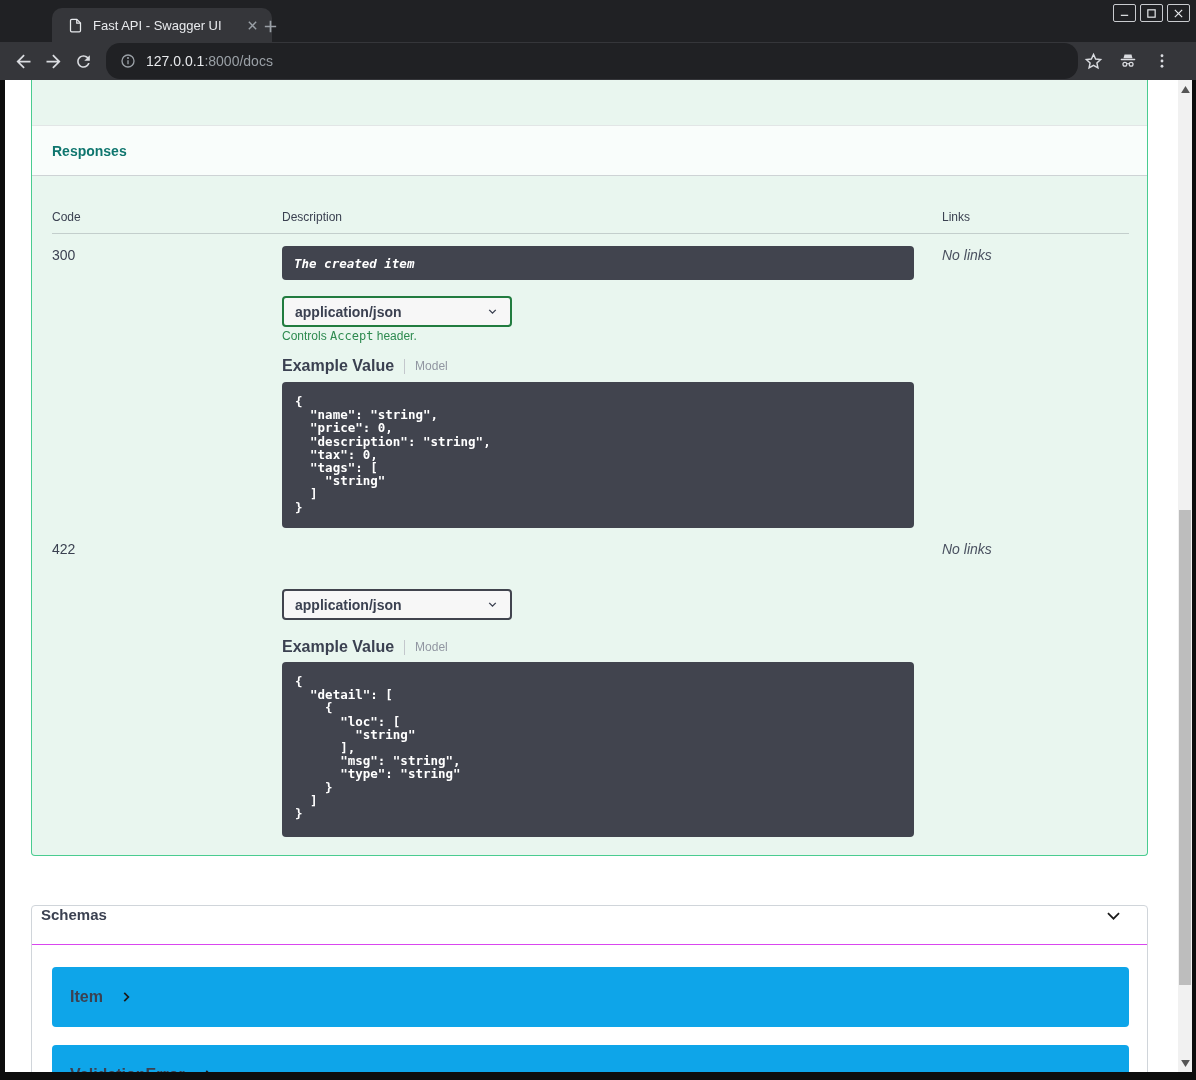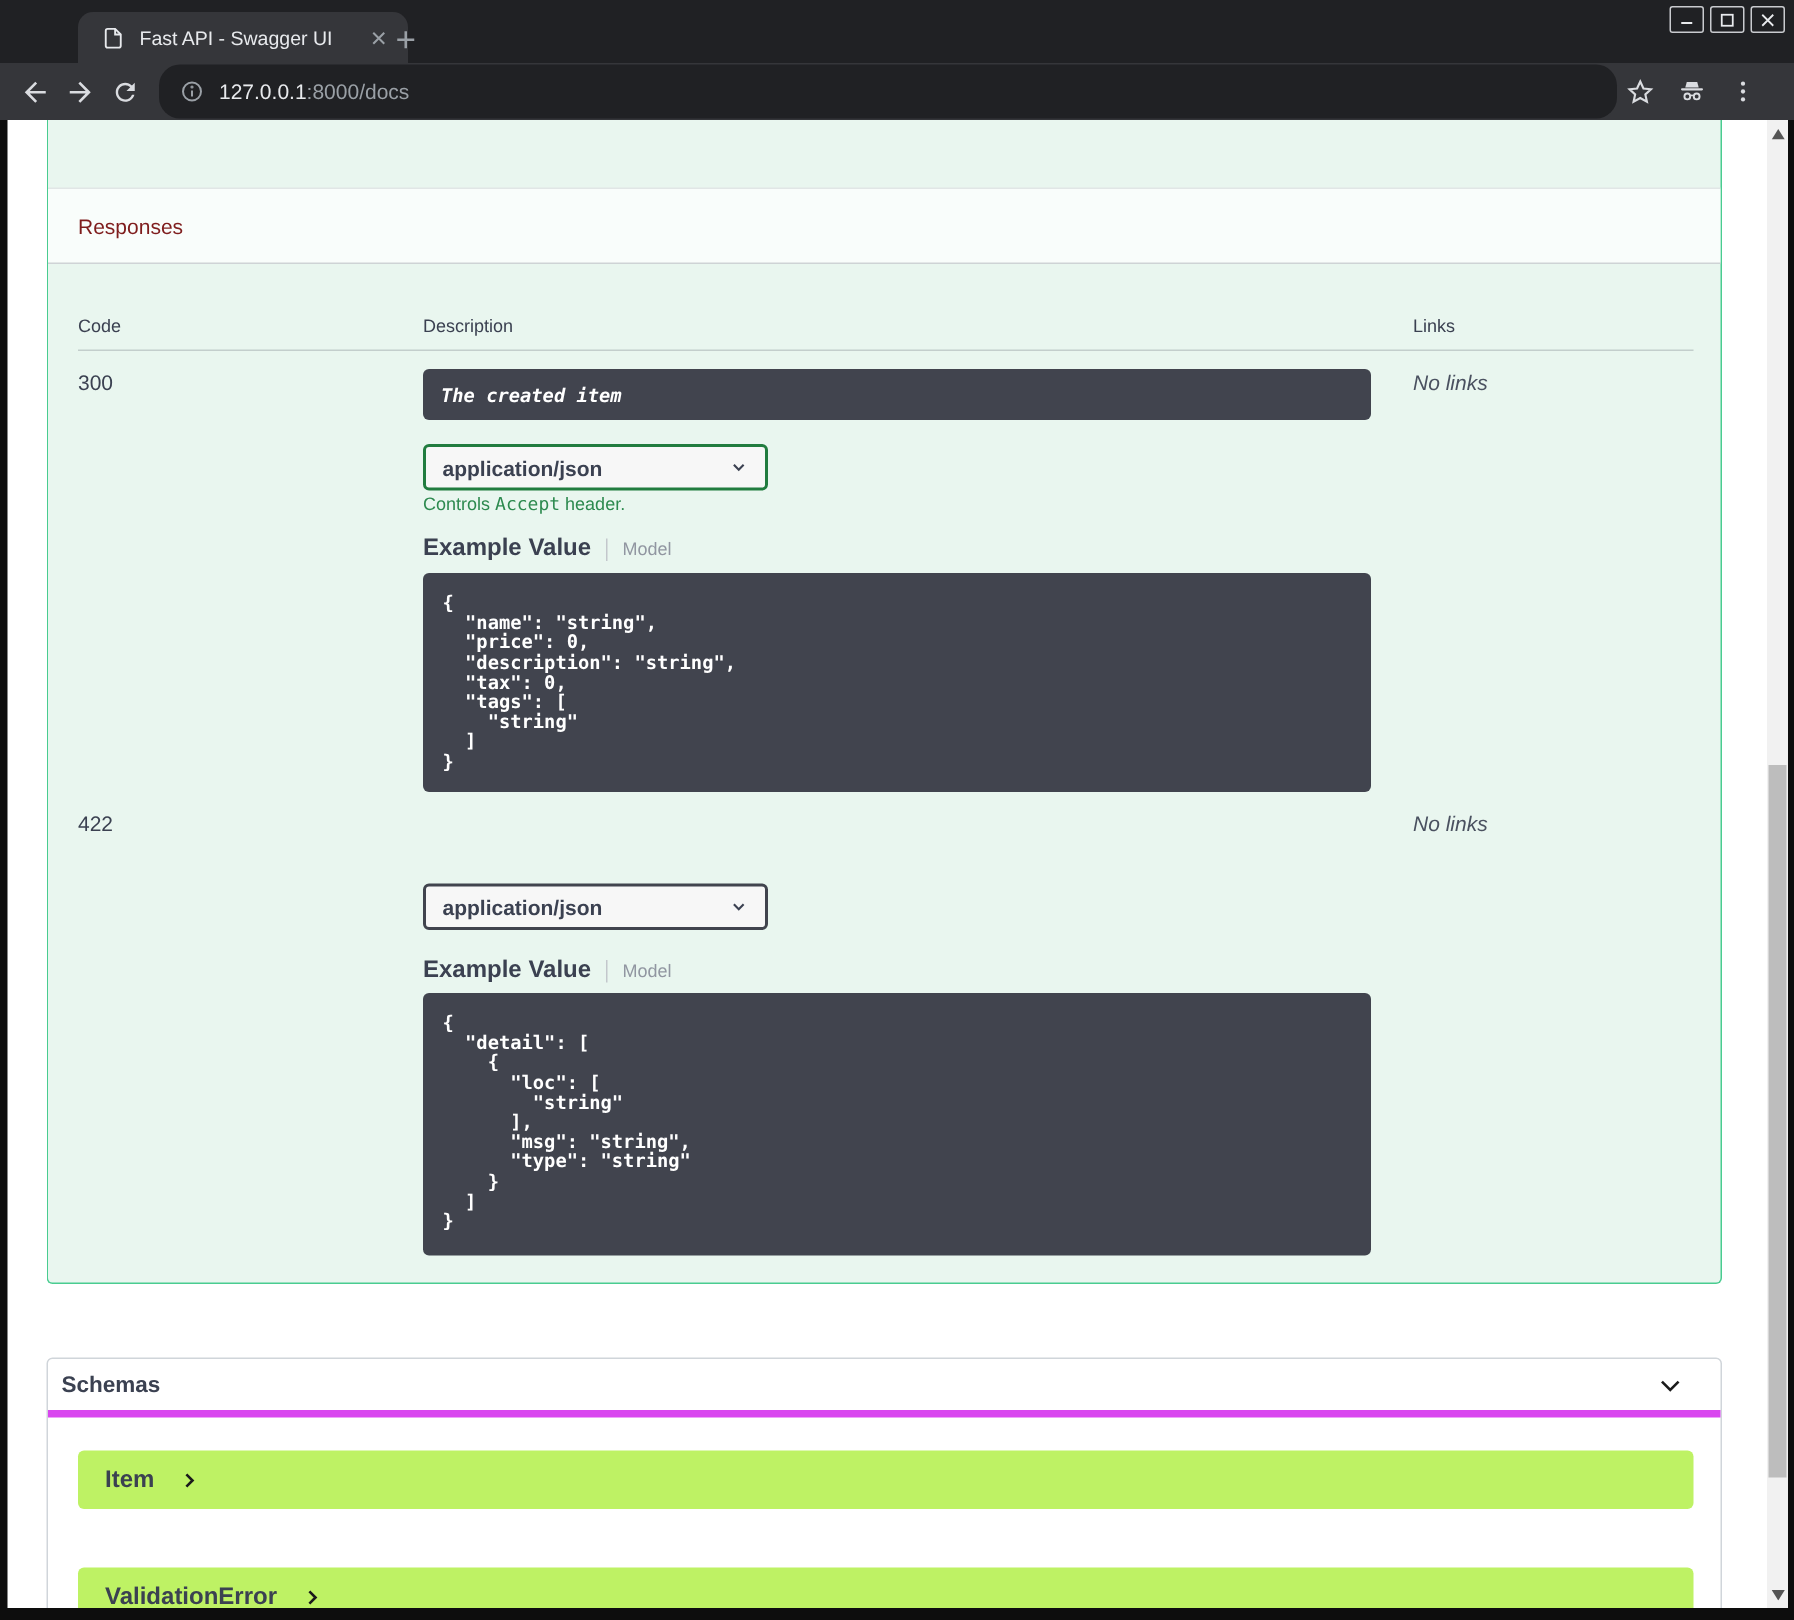--- a/index.html
+++ b/index.html
@@ -30,21 +30,21 @@
   .toolbar-right { display:flex; align-items:center; margin-left:6px; gap:14px; }
 
   
   .content { position:absolute; left:5px; top:80px; width:1187px; height:992px; background:#ffffff; overflow:hidden; }
 
   .opblock { position:absolute; left:26px; top:0; width:1117px; height:776px; background:#e9f6ef;
              border:1px solid #49cc90; border-top:none; border-radius:0 0 4px 4px; }
   .section-header { position:absolute; left:0; top:45px; width:100%; height:51px;
                     background:rgba(255,255,255,0.72); border-top:1px solid rgba(59,65,81,.12);
                     border-bottom:1px solid rgba(59,65,81,.22); display:flex; align-items:center; padding-left:20px; }
-  .section-header-title { font-size:14px; font-weight:normal; color:#7f1d1d; }
+  .section-header-title { font-size:14px; font-weight:bold; color:#0f766e; }
 
   .colhead { position:absolute; top:130px; font-size:12px; font-weight:normal; color:#3b4151; }
   .col-code-x { left:20px; } .col-desc-x { left:250px; } .col-links-x { left:910px; }
   .table-rule { position:absolute; left:20px; top:153px; width:1077px; height:1px; background:rgba(59,65,81,.22); }
 
   .code-cell { position:absolute; left:20px; font-size:14px; color:#3b4151; }
   .links-cell { position:absolute; left:910px; font-size:14px; font-style:italic; color:#4a5160; }
 
   .desc-box { position:absolute; left:250px; width:632px; height:34px; background:#41444e; border-radius:4px;
               display:flex; align-items:center; padding-left:12px; }
@@ -66,24 +66,24 @@
 
   .json-box { position:absolute; left:250px; width:632px; background:#41444e; border-radius:4px; overflow:hidden; }
   .json-box pre { padding:13px 0 0 13px; color:#ffffff; font-family:"DejaVu Sans Mono", monospace;
                   font-size:12.5px; line-height:13.2px; font-weight:bold; white-space:pre; }
   .json-200 { top:302px; height:146px; }
   .json-422 { top:582px; height:175px; }
 
   
   .schemas-card { position:absolute; left:26px; top:825px; width:1117px; height:260px; background:#ffffff;
                   border:1px solid #d0d5da; border-radius:4px 4px 0 0; }
-  .schemas-header { height:39px; display:flex; align-items:center; justify-content:space-between;
-                    padding:0 24px 0 9px; border-bottom:5px solid #d946ef; cursor:pointer; }
+  .schemas-header { height:39px; display:flex; align-items:flex-start; justify-content:space-between;
+                    padding:0 24px 0 9px; border-bottom:1px solid #d946ef; cursor:pointer; }
   .schemas-title { font-size:15px; font-weight:bold; color:#3b4151; }
-  .model-row { position:absolute; left:20px; width:1077px; height:39px; background:#bef264; border-radius:4px;
+  .model-row { position:absolute; left:20px; width:1077px; height:60px; background:#0ea5e9; border-radius:4px;
                display:flex; align-items:center; padding-left:18px; cursor:pointer; }
   .model-name { font-size:16px; font-weight:bold; color:#3b4151; margin-right:16px; }
   .row-item { top:61px; } .row-ve { top:139px; }
 
   
   .scrollbar { position:absolute; left:1173px; top:0; width:14px; height:992px; background:#f1f1f1; }
   .sb-thumb { position:absolute; left:1px; top:430px; width:12px; height:475px; background:#bdbdbd; cursor:pointer; }
   .sb-arrow { position:absolute; left:0; width:14px; height:14px; display:flex; align-items:center; justify-content:center; cursor:pointer; }
   .sb-up { top:2px; } .sb-down { bottom:2px; }
 </style>

